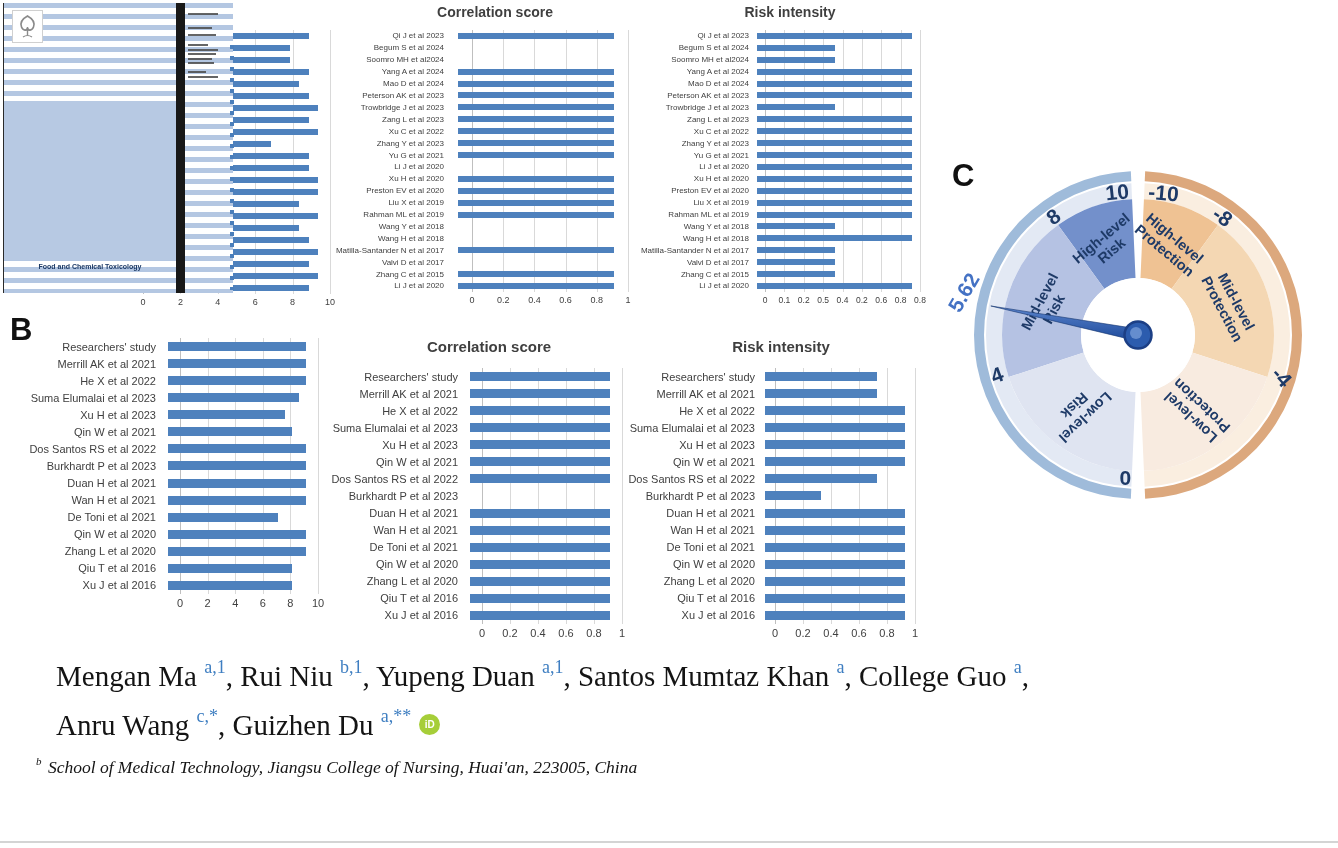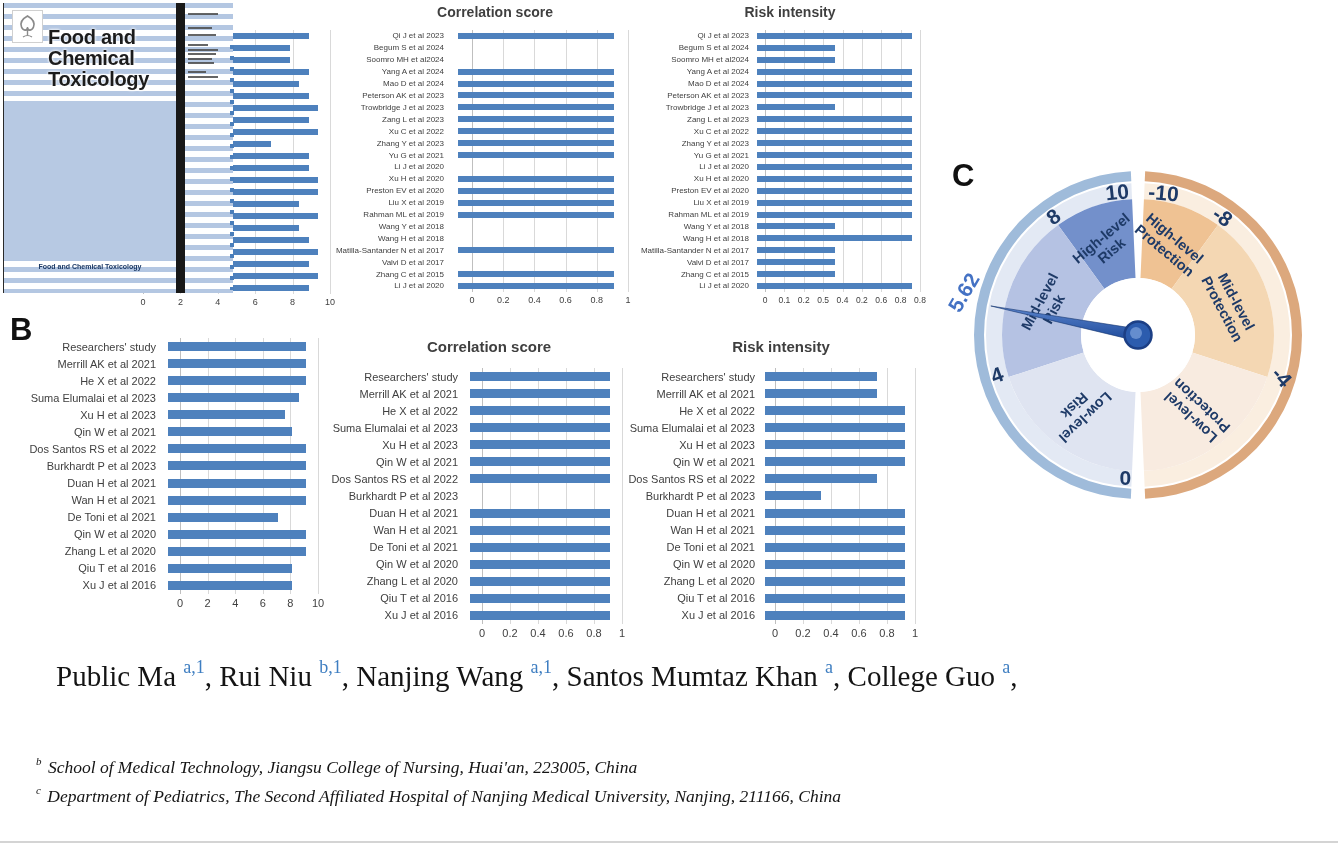--- a/index.html
+++ b/index.html
@@ -866,25 +866,20 @@
     <div class="cover-main">
       <div class="cover-panel"></div>
       <div class="cover-logo">
         <svg width="25" height="27" viewBox="0 0 25 27">
           <g fill="none" stroke="#8a8a8a" stroke-width="1.6">
             <path d="M12.5 3 C7 6 5 10 6.5 14 C8 18 12 18 12.5 15 C13 18 17 18 18.5 14 C20 10 18 6 12.5 3 Z"></path>
             <path d="M12.5 14 L12.5 22" stroke-width="1.4"></path>
             <path d="M8 24 Q12.5 21 17 24" stroke-width="1.2"></path>
           </g>
         </svg>
-      </div>
-      <div class="cover-title">
-        <span>Food and</span><br>
-        <span>Chemical</span><br>
-        <span>Toxicology</span>
       </div>
       <div class="cover-footer">Food and Chemical Toxicology</div>
     </div>
     <div class="cover-sep"></div>
     <div class="cover-side" id="cover-side">
         <div class="side-line" style="top: 10px; width: 30px;"></div>
         <div class="side-line" style="top: 24px; width: 24px;"></div>
         <div class="side-line" style="top: 31px; width: 28px;"></div>
         <div class="side-line" style="top: 41px; width: 20px;"></div>
         <div class="side-line" style="top: 46px; width: 30px;"></div>
@@ -931,20 +926,20 @@
             <stop offset="1" stop-color="#1d4a9b"></stop>
           </linearGradient>
         </defs>
         <polygon points="42.836422383499894,155.96757979237097 191.16129680830517,179.11345689534 188.83870319169483,190.88654310466" fill="url(#ng)" stroke="#16366f" stroke-width="0.6"></polygon>
         <circle cx="190" cy="185" r="13.5" fill="#2C5CAE" stroke="#1c3f85" stroke-width="2.5"></circle>
         <circle cx="188" cy="183" r="6" fill="#6b92d2" opacity="0.9"></circle>
         <text x="22" y="146" font-size="21" fill="#4472C4" font-family="&quot;Liberation Sans&quot;,sans-serif" font-weight="bold" text-anchor="middle" transform="rotate(-60 22 146)">5.62</text>
       </svg></div>
 
   <div class="authors" id="authors">
-      <div><span>Public Ma </span><sup>a,1</sup><span>, </span><span>Rui Niu </span><sup>b,1</sup><span>, </span><span>Nanjing Wang </span><sup>a,1</sup><span>, </span><span>Santos Mumtaz Khan </span><sup>a</sup><span>, </span><span>College Guo </span><sup>a</sup><span>, </span></div>
+      <div><span>Mengan Ma </span><sup>a,1</sup><span>, </span><span>Rui Niu </span><sup>b,1</sup><span>, </span><span>Yupeng Duan </span><sup>a,1</sup><span>, </span><span>Santos Mumtaz Khan </span><sup>a</sup><span>, </span><span>College Guo </span><sup>a</sup><span>, </span></div>
+      <div><span>Anru Wang </span><sup>c,*</sup><span>, </span><span>Guizhen Du </span><sup>a,**</sup><span class="orcid">iD</span></div>
     </div>
   <div class="affils" id="affils">
       <div><sup>b</sup><span> School of Medical Technology, Jiangsu College of Nursing, Huai'an, 223005, China</span></div>
-      <div><sup>c</sup><span> Department of Pediatrics, The Second Affiliated Hospital of Nanjing Medical University, Nanjing, 211166, China</span></div>
     </div>
   <div class="bottom-rule"></div>
 </div>
 
 </body></html>

